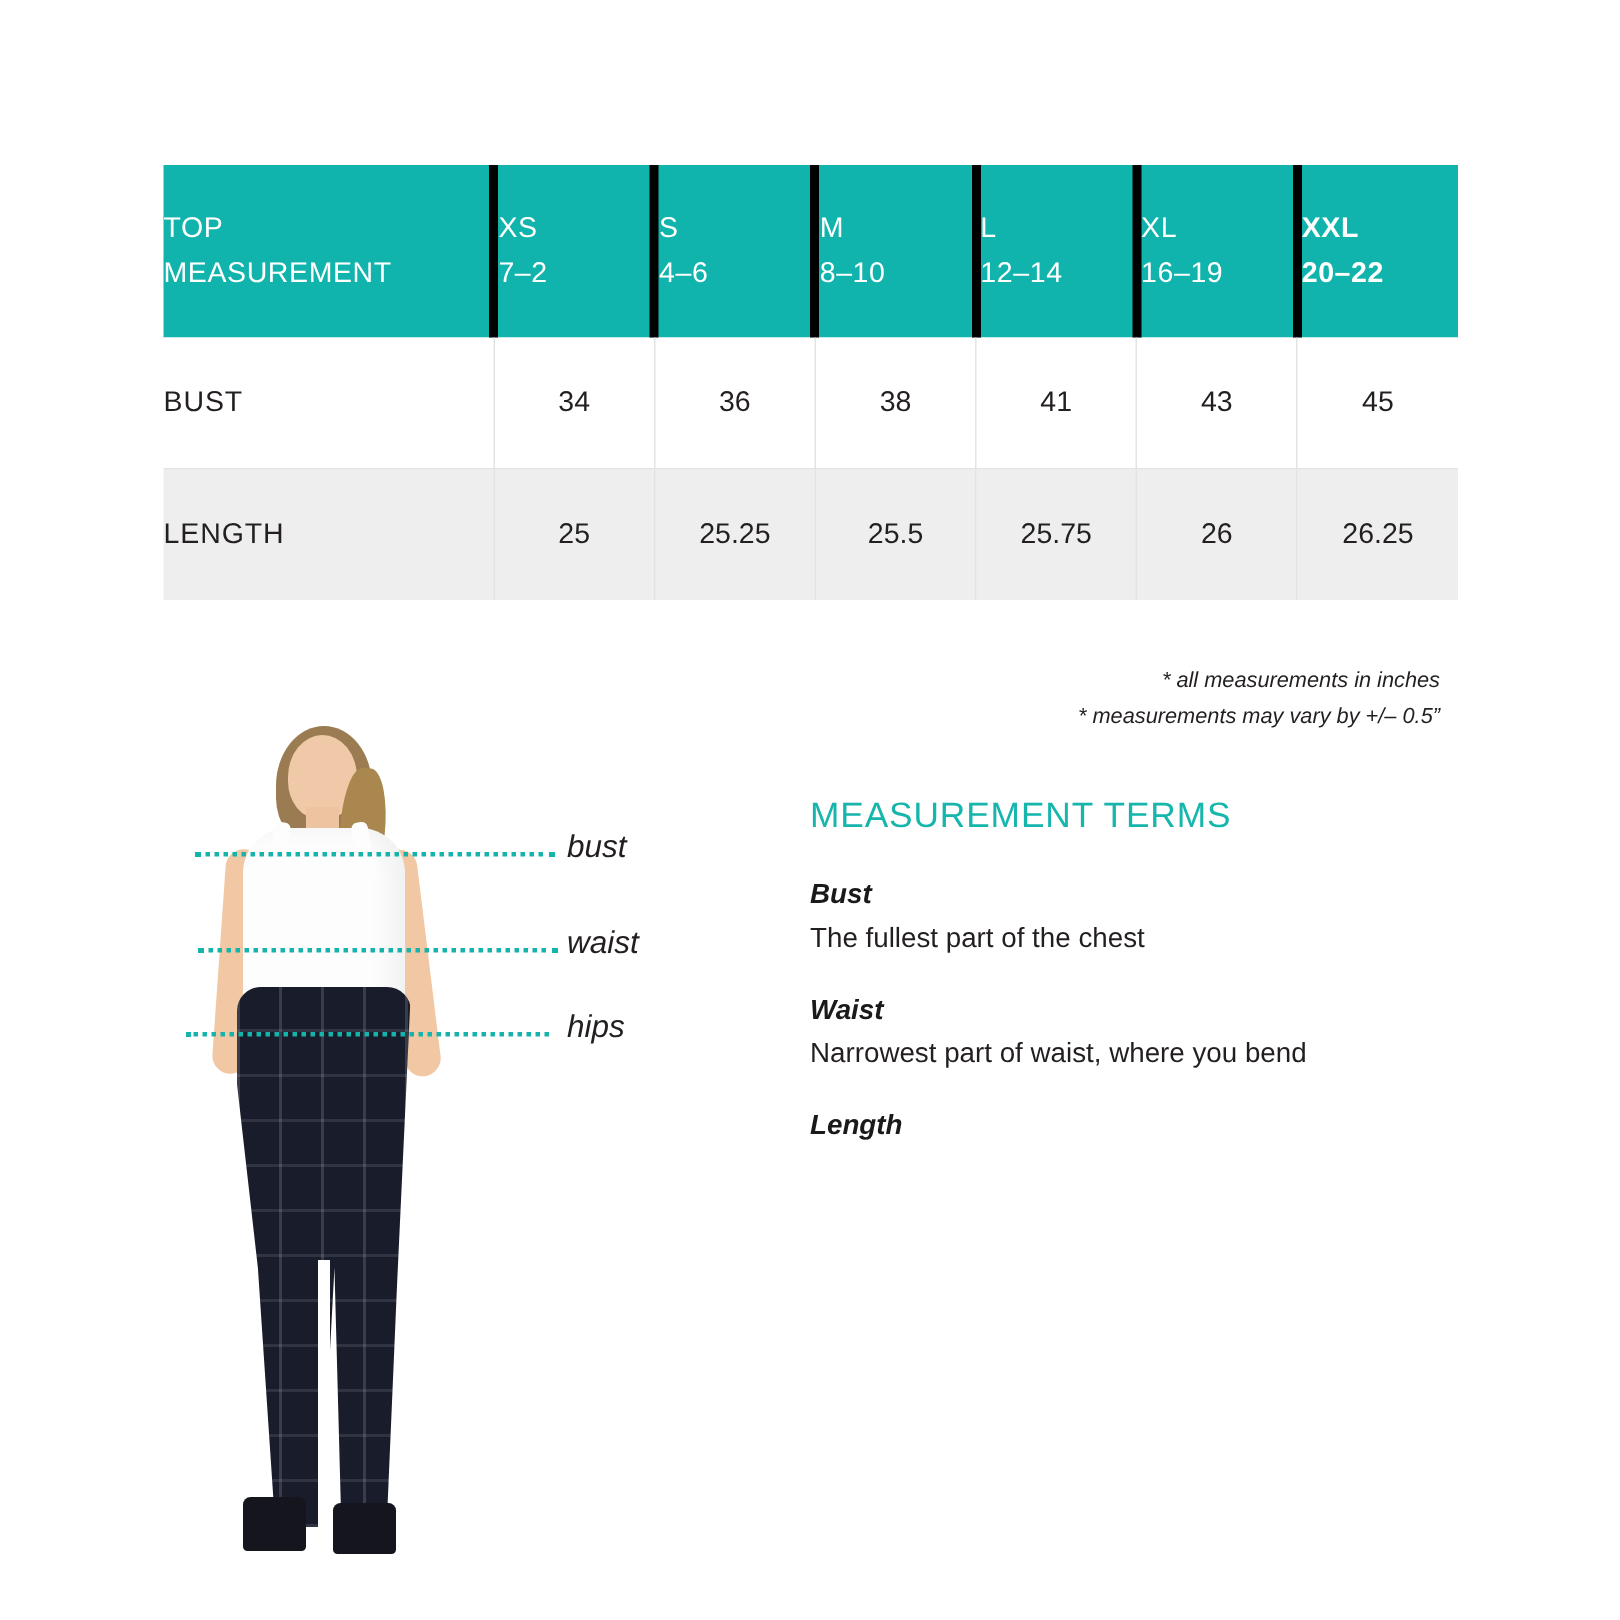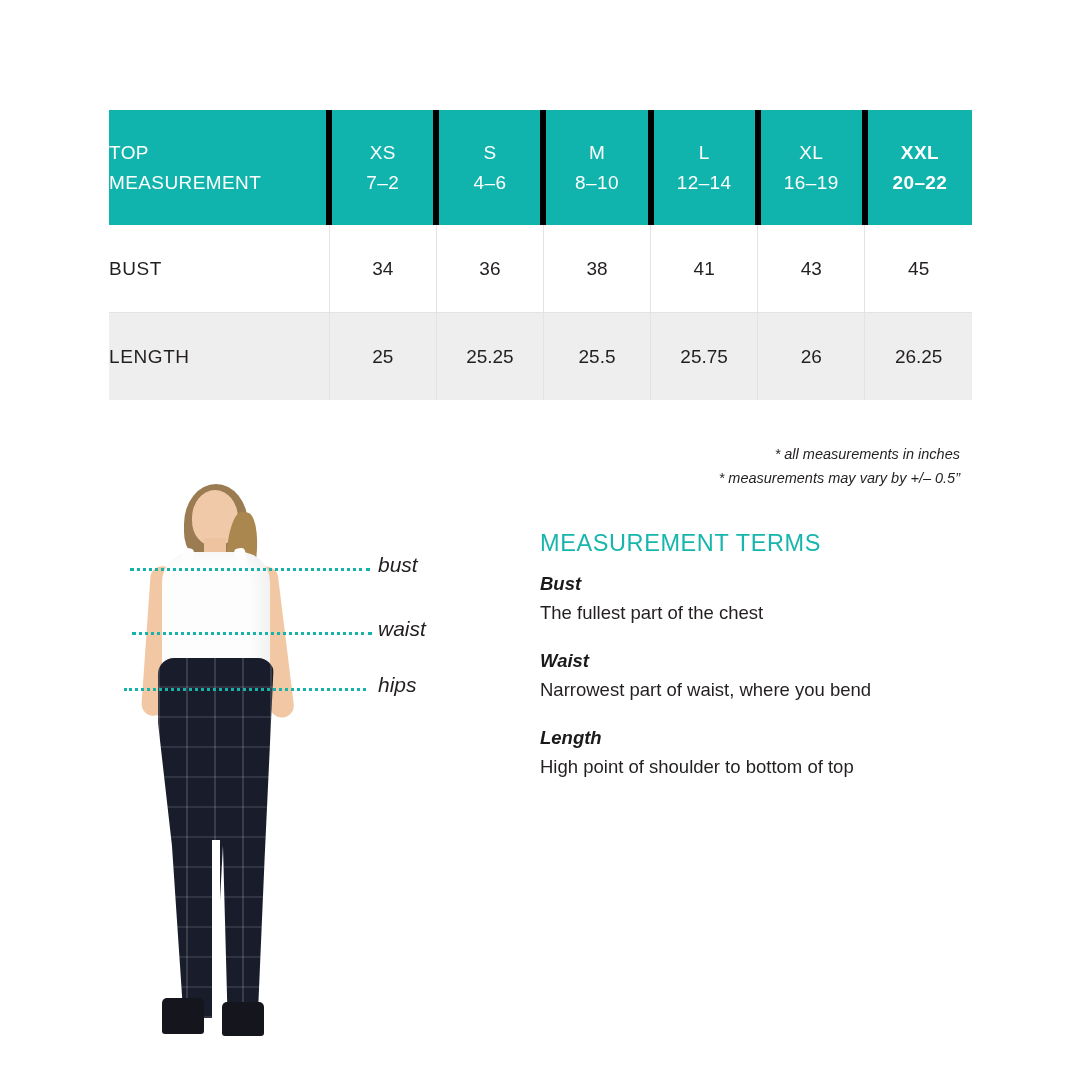--- a/index.html
+++ b/index.html
@@ -40,21 +40,21 @@
   .size-table thead th:last-child { border-right: none; font-weight: bold; }
 
   .hdr-label {
     text-align: left;
     padding-left: 26px;
     font-size: 19px;
     line-height: 30px;
     letter-spacing: 0.4px;
   }
   .hdr-size {
-    text-align: center;
+    text-align: left;
     font-size: 19px;
     line-height: 30px;
     letter-spacing: 0.4px;
   }
   .hdr-size .sz-name { display: block; }
   .hdr-size .sz-range { display: block; }
 
   .size-table tbody td {
     height: 87px;
     vertical-align: middle;
@@ -180,21 +180,21 @@
   .terms {
     position: absolute;
     left: 540px;
     top: 530px;
     width: 460px;
   }
   .terms-title {
     color: #17b6ad;
     font-size: 23.5px;
     letter-spacing: 0.6px;
-    margin-bottom: 16px;
+    margin-bottom: 28px;
   }
   .term { margin-bottom: 26px; }
   .term-name {
     font-weight: bold;
     font-style: italic;
     font-size: 18.5px;
     margin-bottom: 7px;
     color: #1a1a1a;
   }
   .term-desc {
@@ -309,15 +309,14 @@
     <div class="term-desc">The fullest part of the chest</div>
   </div>
 
   <div class="term">
     <div class="term-name">Waist</div>
     <div class="term-desc">Narrowest part of waist, where you bend</div>
   </div>
 
   <div class="term">
     <div class="term-name">Length</div>
-    <div class="term-desc">High point of shoulder to bottom of top</div>
   </div>
 </div>
 
 </body></html>

